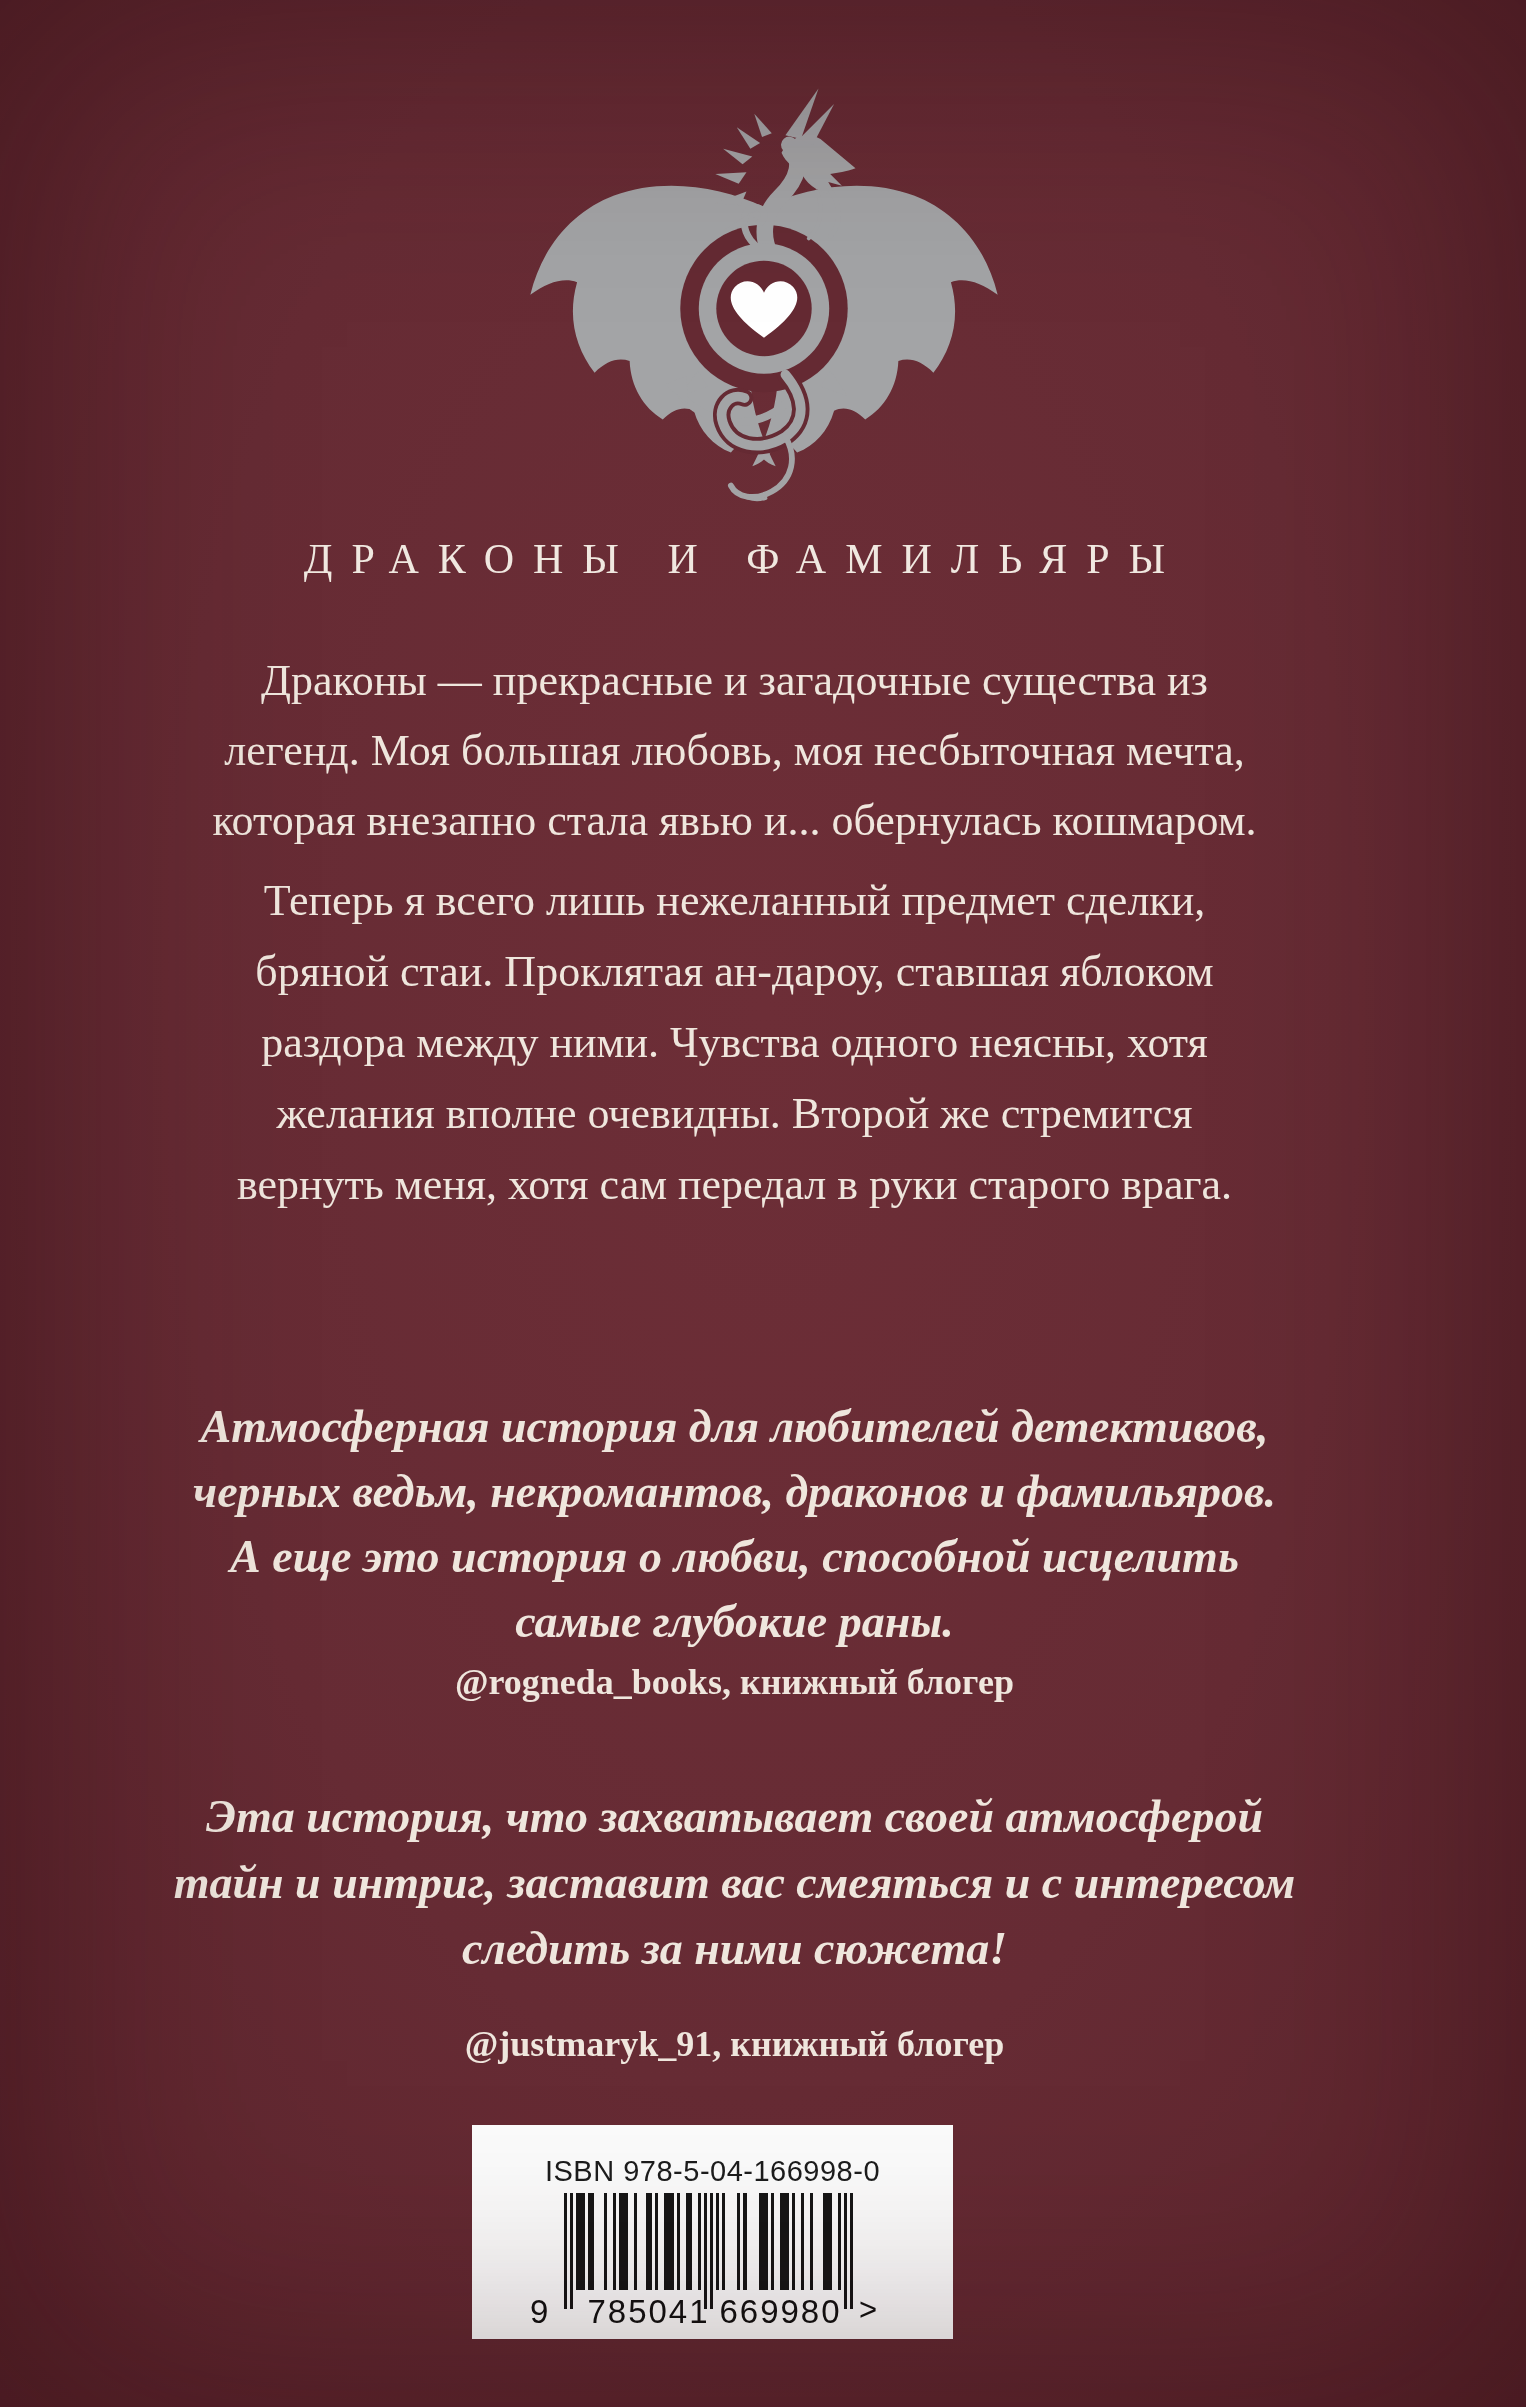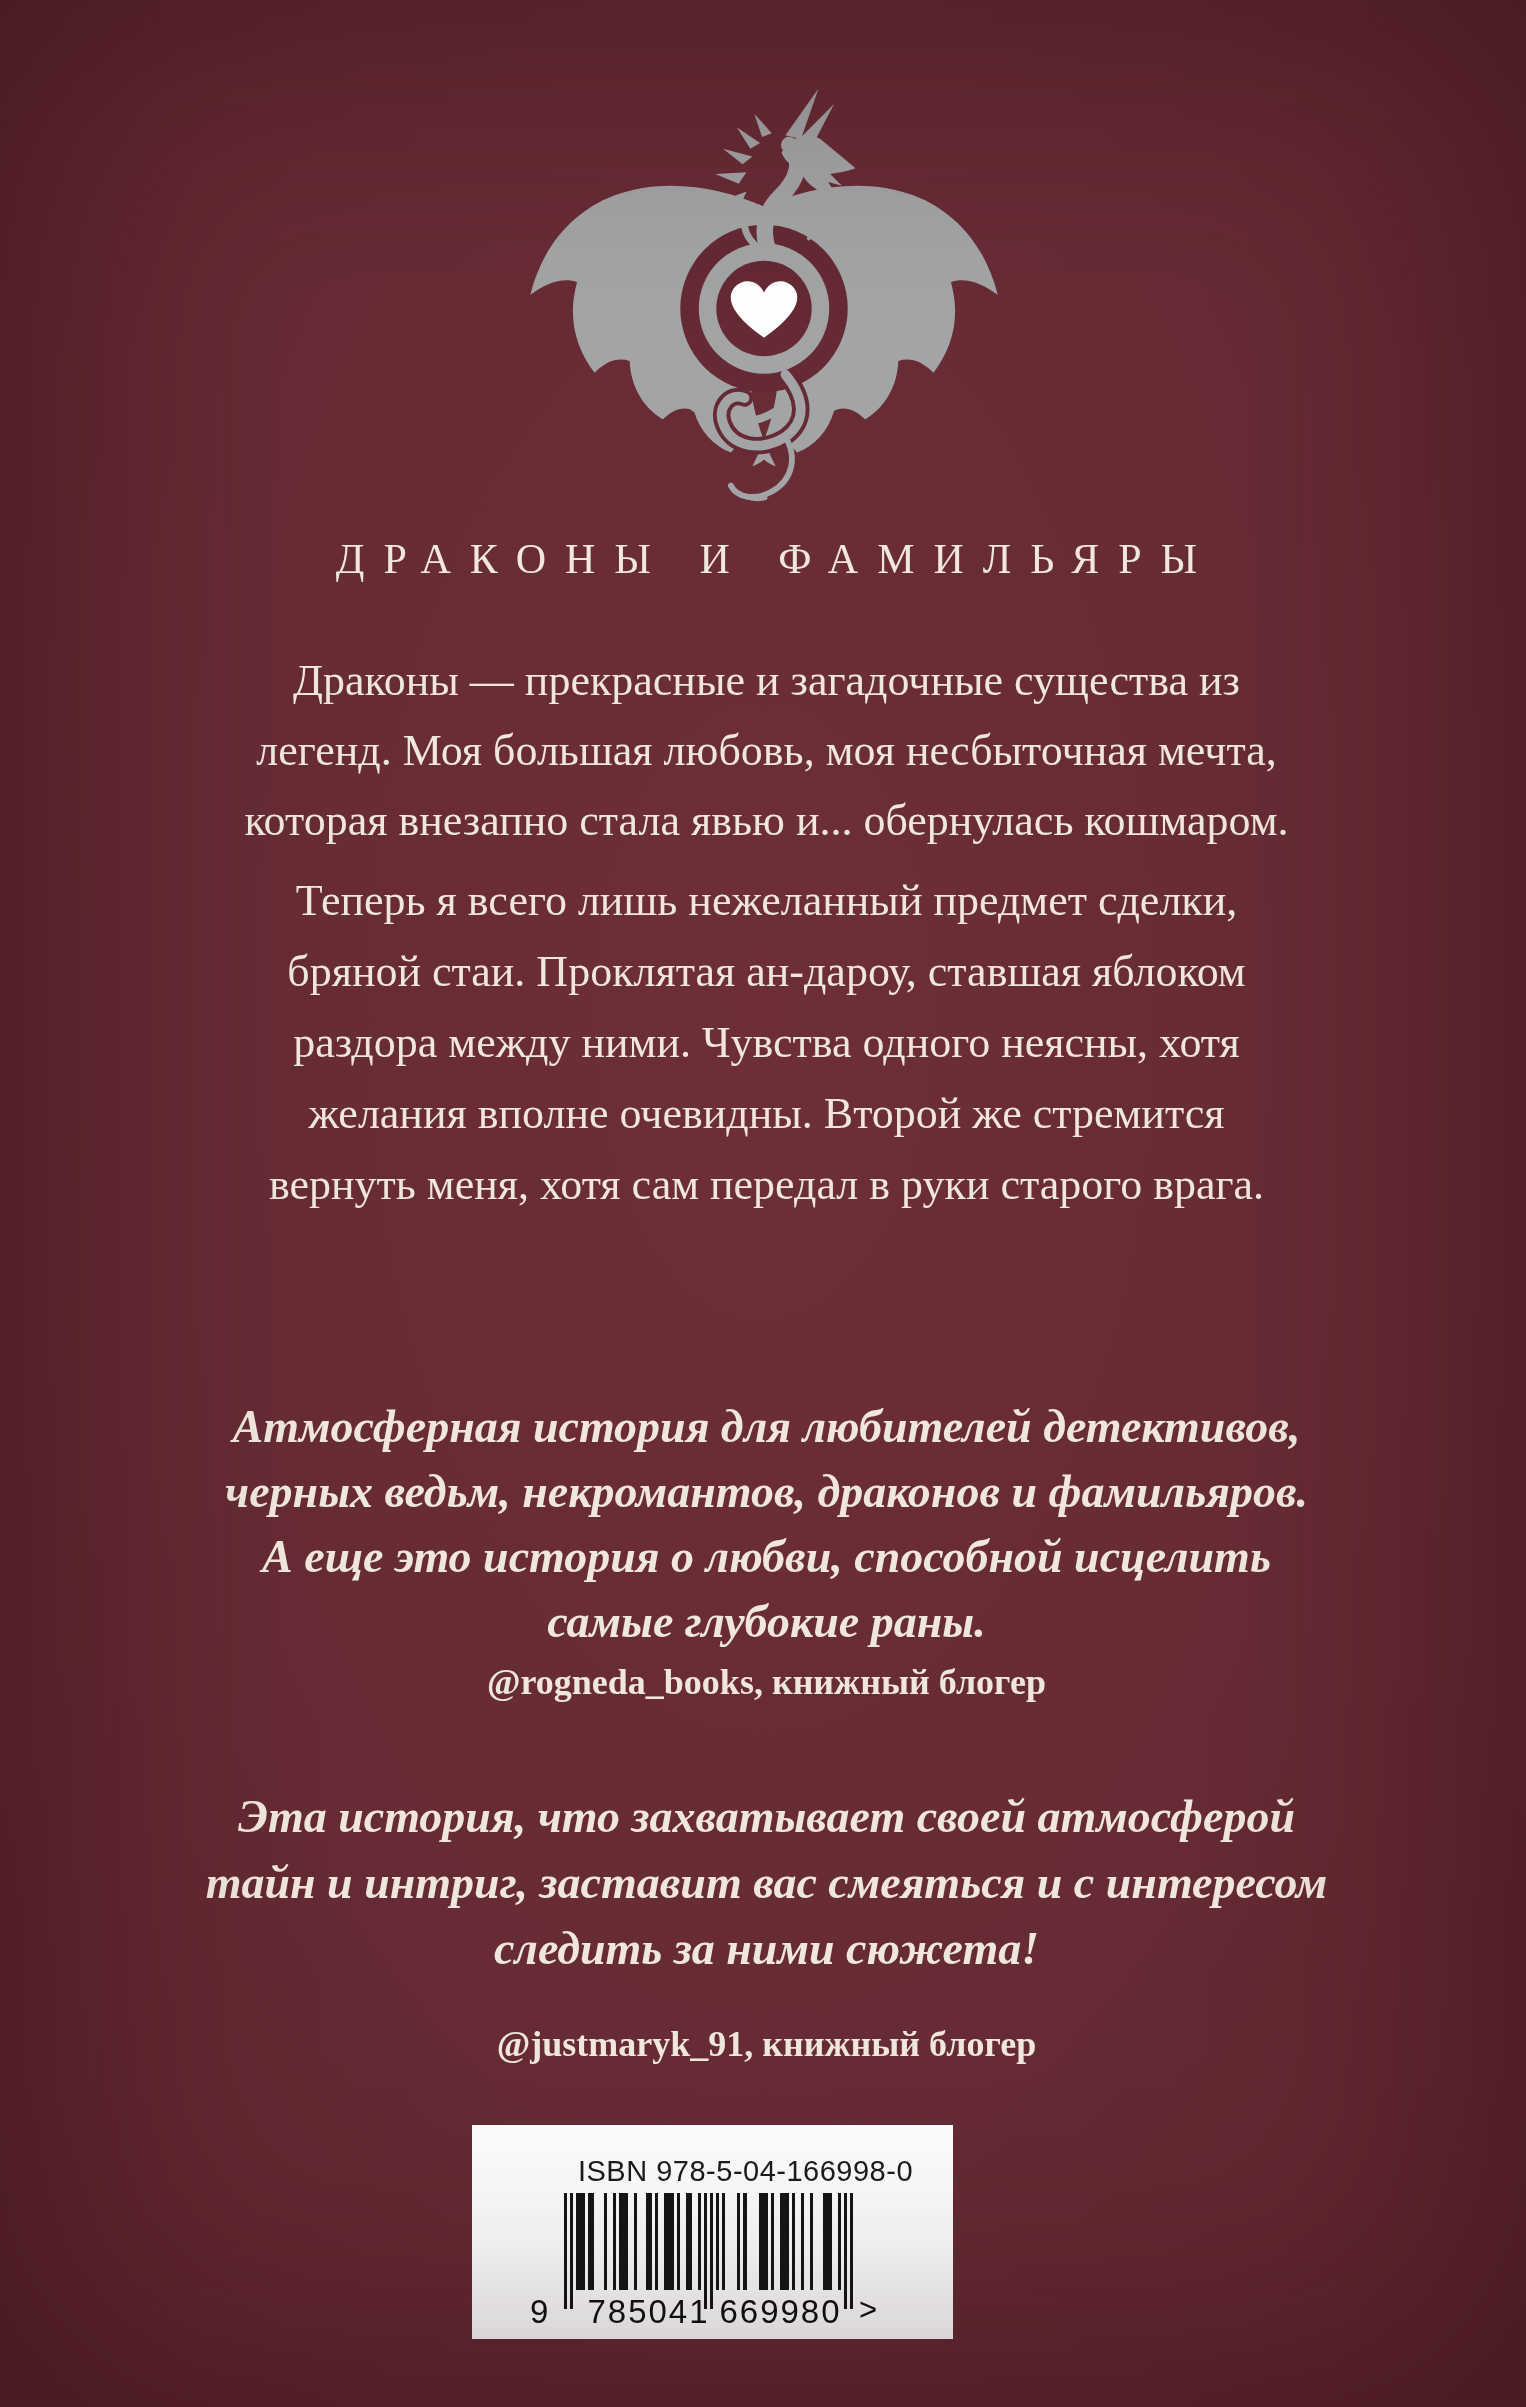--- a/index.html
+++ b/index.html
@@ -13,21 +13,21 @@
   }
   .vignette{
     position:absolute;inset:0;pointer-events:none;z-index:50;
     box-shadow:inset 0 0 277px 40px rgba(38,8,14,.38);
   }
   .logo-wrap{
     position:absolute;top:67px;left:50%;transform:translateX(-50%);
     width:487px;height:442px;
   }
   .content{position:absolute;left:0;top:0;width:1469px;}
-  .block{position:absolute;left:0;width:100%;text-align:center;color:#efe6dd;padding-left:32px;}
+  .block{position:absolute;left:0;width:100%;text-align:center;color:#efe6dd;}
   .series-title{
     top:535px;font-size:42px;letter-spacing:19px;text-indent:19px;
     font-weight:400;color:#f0e8e0;
   }
   .body-par{font-size:44px;line-height:70px;}
   .par1{top:646px;}
   .par2{top:865px;line-height:71px;}
   .quote{font-size:46px;line-height:65px;font-style:italic;font-weight:bold;}
   .quote1{top:1358px;margin-top:36px;}
   .quote2{top:1784px;line-height:66px;}
@@ -35,21 +35,20 @@
   .attr1{top:1655px;}
   .attr2{top:2017px;}
   .barcode-box{
     position:absolute;left:472px;top:2125px;width:481px;height:214px;
     background:#fcfcfc;z-index:40;
   }
   .isbn-label{
     position:absolute;top:30px;left:0;width:100%;text-align:center;
     font-family:"Liberation Sans", sans-serif;font-size:29px;color:#1c1c1c;
     letter-spacing:0.5px;
-    padding-left:33px;
   }
   .ean{position:absolute;left:92px;top:68px;width:289px;height:116px;}
   .ean svg{position:absolute;left:0;top:0;}
   .ean-digit{
     position:absolute;top:100px;height:36px;
     font-family:"Liberation Sans", sans-serif;font-size:33px;color:#111;
   }
   .d-lead{left:-34px;}
   .d-g1{left:9px;width:129px;text-align:center;letter-spacing:2px;margin-left:11px;}
   .d-g2{left:152px;width:129px;text-align:center;letter-spacing:2px;}

